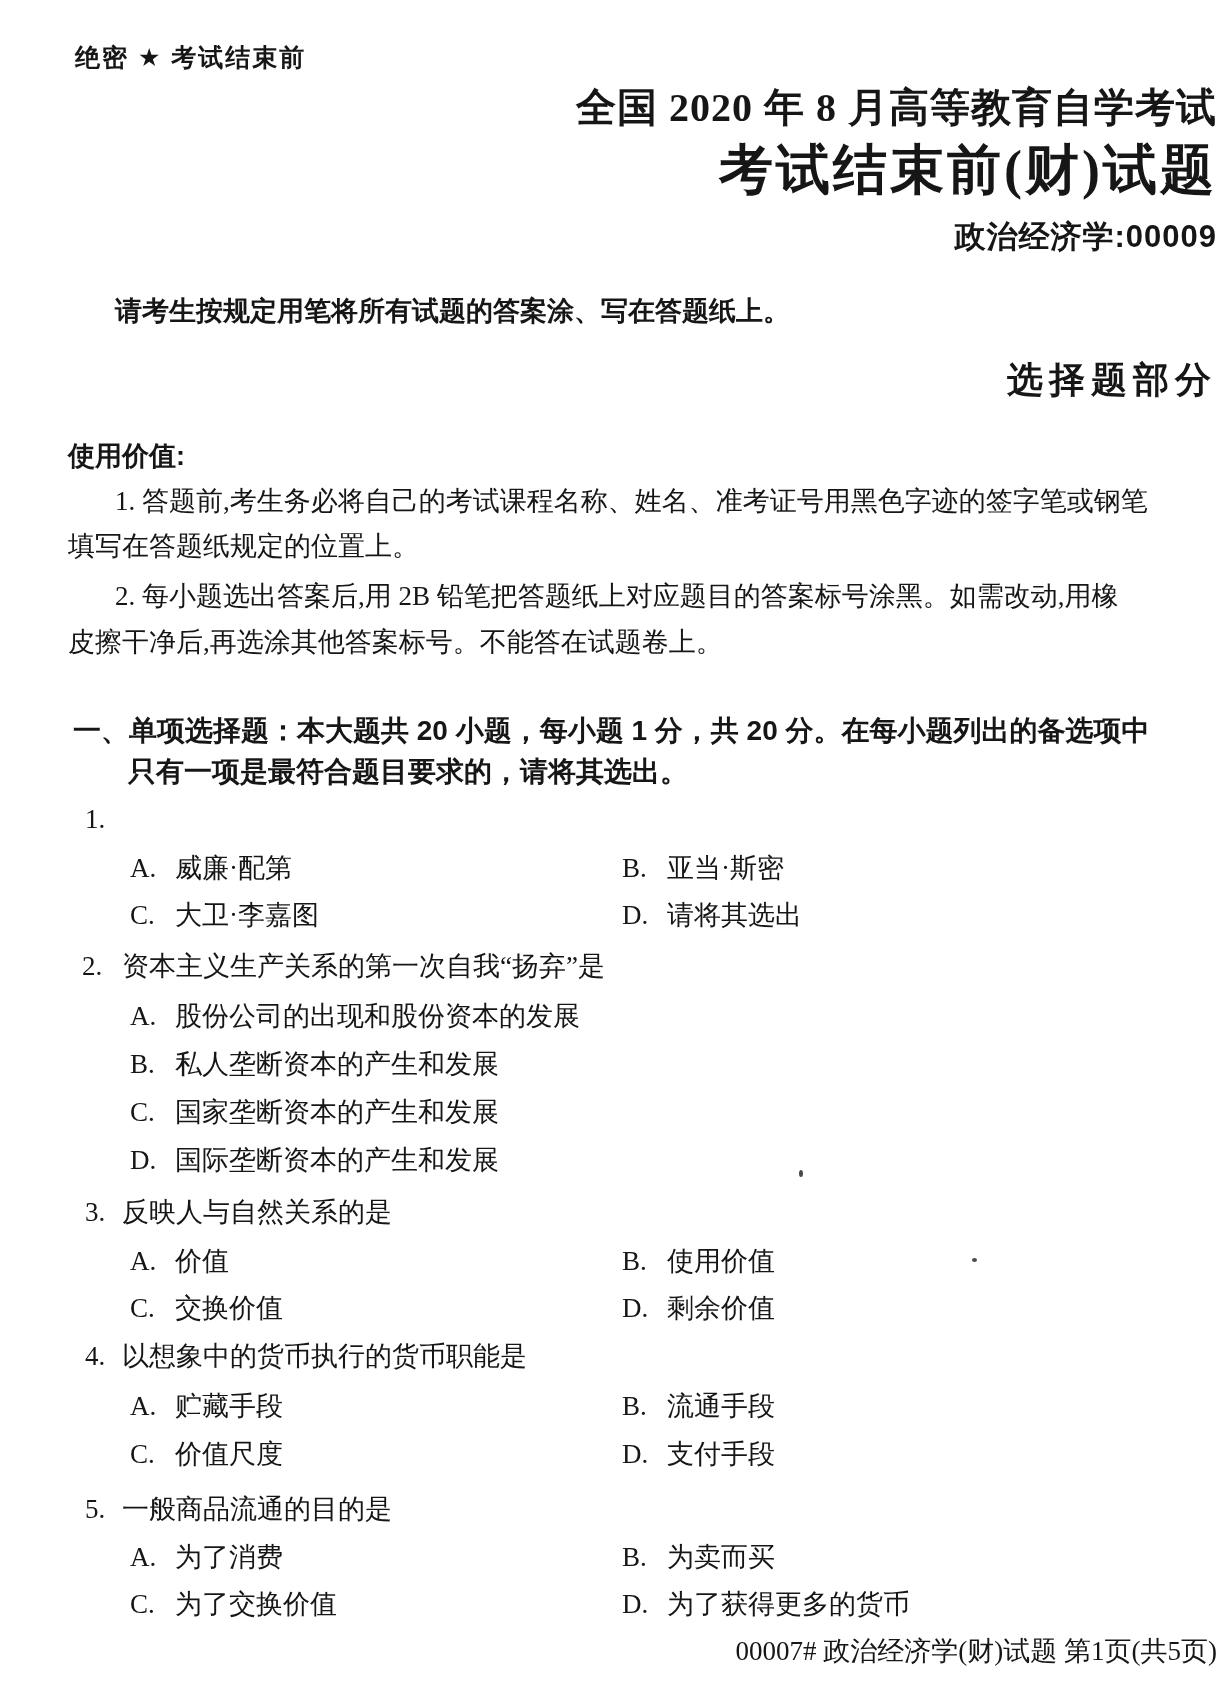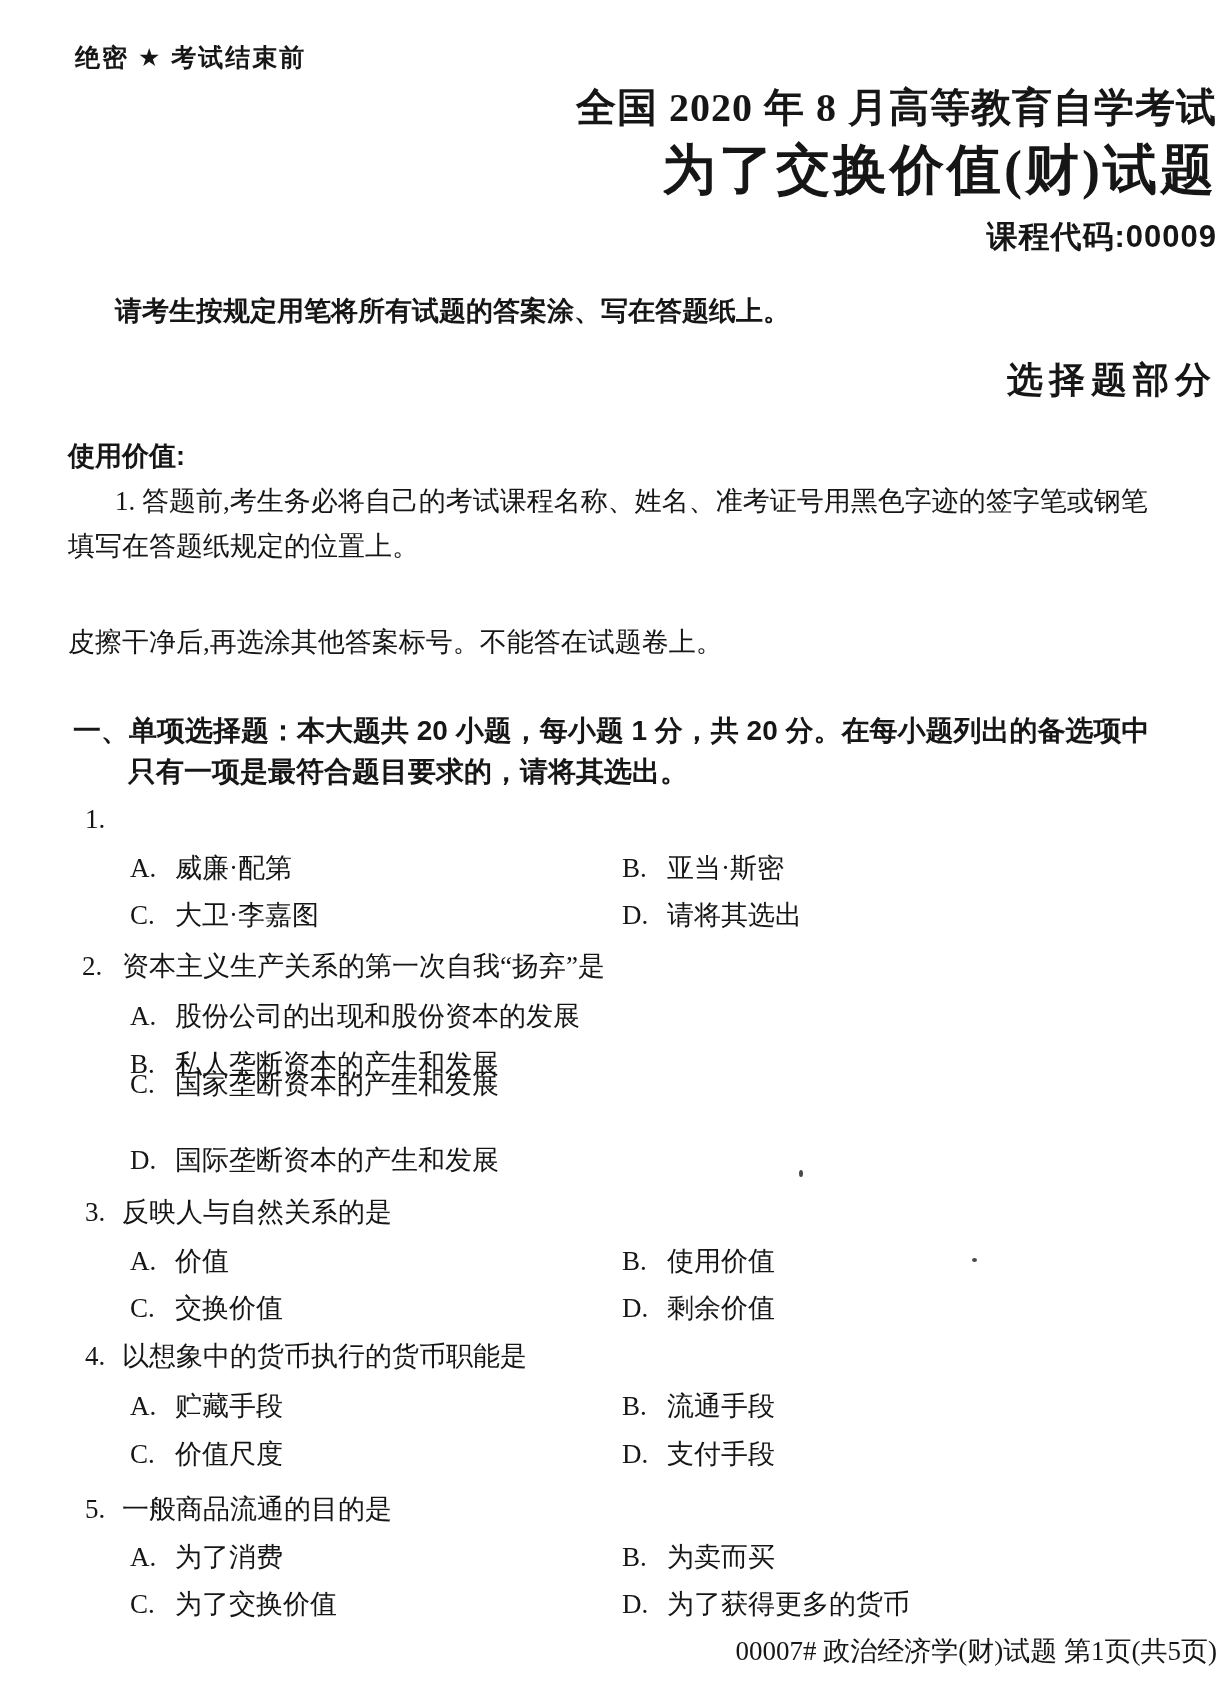--- a/index.html
+++ b/index.html
@@ -60,34 +60,35 @@
 </style>
 </head>
 <body>
 
 <div id="page">
 
   <div class="line hei secrecy" style="top:42px;left:75px">绝密 ★ 考试结束前</div>
 
   <div class="line center title1" style="top:84px">全国 2020 年 8 月高等教育自学考试</div>
 
-  <div class="line center title2" style="top:138px">为了交换价值(财)试题</div>
+  <div class="line center title2" style="top:138px">考试结束前(财)试题</div>
 
-  <div class="line center hei course" style="top:218px">课程代码:00009</div>
+  <div class="line center hei course" style="top:218px">政治经济学:00009</div>
 
   <div class="line hei" style="top:295px;left:115px;font-weight:600">请考生按规定用笔将所有试题的答案涂、写在答题纸上。</div>
 
   <div class="line center hei sectitle" style="top:358px">选择题部分</div>
 
   <div class="line hei" style="top:440px;left:68px">使用价值:</div>
 
   <div class="line serif" style="top:485px;left:115px">1. 答题前,考生务必将自己的考试课程名称、姓名、准考证号用黑色字迹的签字笔或钢笔</div>
 
   <div class="line serif" style="top:530px;left:68px">填写在答题纸规定的位置上。</div>
 
+  <div class="line serif" style="top:580px;left:115px">2. 每小题选出答案后,用 2B 铅笔把答题纸上对应题目的答案标号涂黑。如需改动,用橡</div>
 
   <div class="line serif" style="top:626px;left:68px">皮擦干净后,再选涂其他答案标号。不能答在试题卷上。</div>
 
   <div class="line hei mcqh" style="top:714px;left:73px">一、单项选择题：本大题共 20 小题，每小题 1 分，共 20 分。在每小题列出的备选项中</div>
 
   <div class="line hei mcqh" style="top:755px;left:128px">只有一项是最符合题目要求的，请将其选出。</div>
 
   <div class="line serif" style="top:803px;left:85px">1.</div>
 
   <div class="line serif" style="top:852px;left:130px">
@@ -105,21 +106,21 @@
 
   <div class="line serif" style="top:950px;left:82px">2.</div>
   <div class="line serif" style="top:950px;left:122px">资本主义生产关系的第一次自我“扬弃”是</div>
 
   <div class="line serif" style="top:1000px;left:130px">
     <span class="olab">A.</span><span>股份公司的出现和股份资本的发展</span>
   </div>
   <div class="line serif" style="top:1048px;left:130px">
     <span class="olab">B.</span><span>私人垄断资本的产生和发展</span>
   </div>
-  <div class="line serif" style="top:1068px;left:130px">
+  <div class="line serif" style="top:1096px;left:130px">
     <span class="olab">C.</span><span>国家垄断资本的产生和发展</span>
   </div>
   <div class="line serif" style="top:1144px;left:130px">
     <span class="olab">D.</span><span>国际垄断资本的产生和发展</span>
   </div>
 
   <div class="line serif" style="top:1196px;left:85px">3.</div>
   <div class="line serif" style="top:1196px;left:122px">反映人与自然关系的是</div>
 
   <div class="line serif" style="top:1245px;left:130px">

